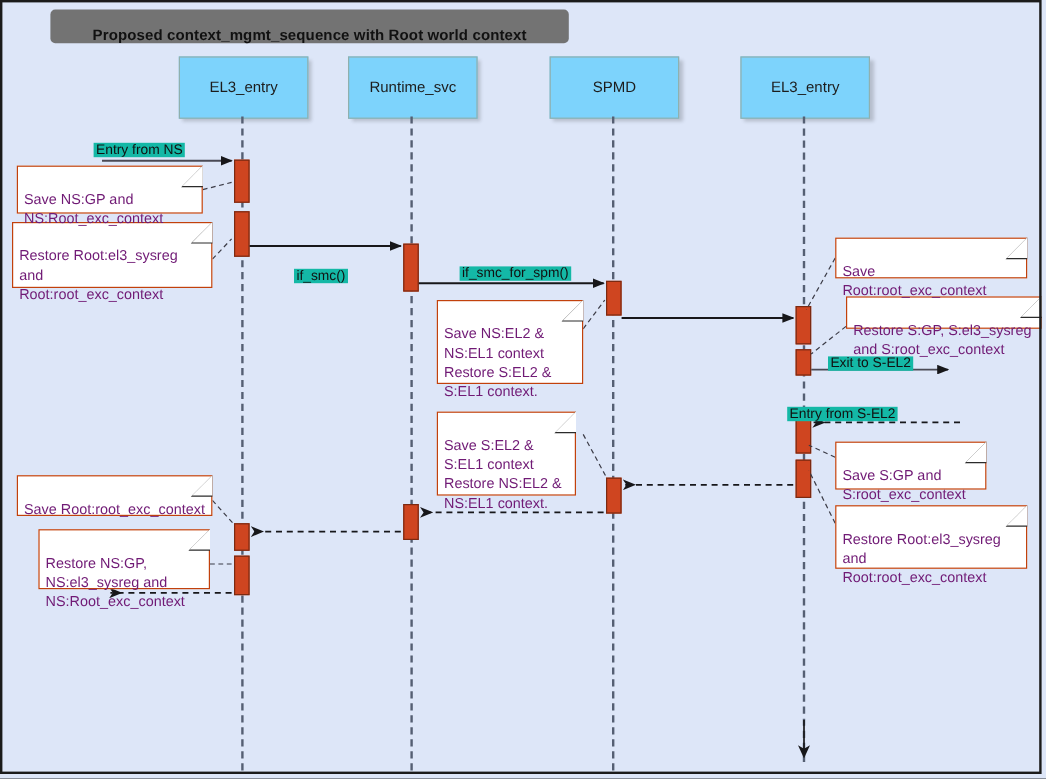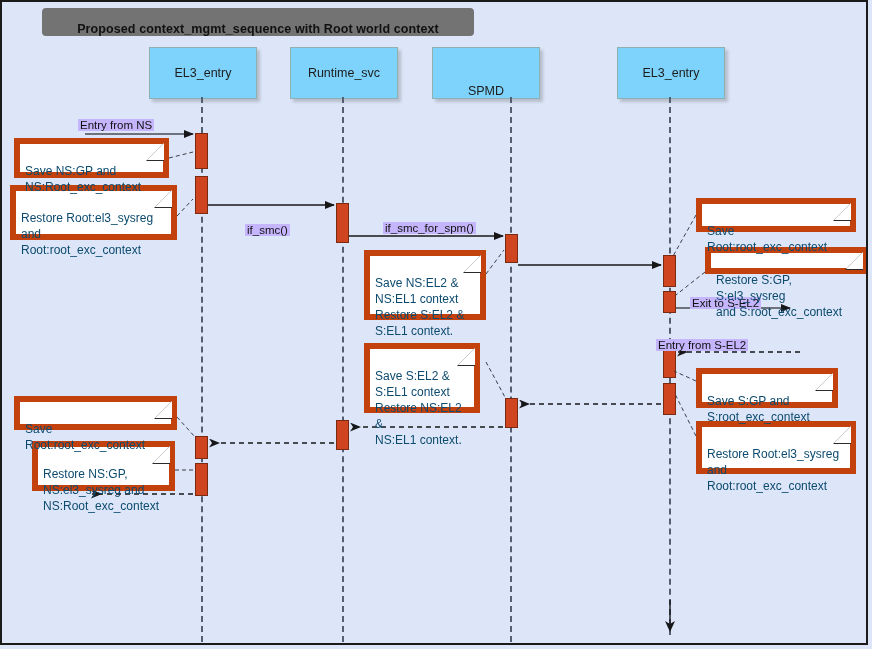--- a/index.html
+++ b/index.html
@@ -63,25 +63,25 @@
     position: absolute;
     width: 13px;
     background: #cf4520;
     border: 1px solid #7b2a12;
     box-sizing: border-box;
   }
   
   .note {
     position: absolute;
     background: #ffffff;
-    border: 6px solid #c2410c;
+    border: 1px solid #c2410c;
     box-sizing: border-box;
     font-size: 12px;
     line-height: 16px;
-    color: #0c4a6e;
+    color: #701a75;
     padding: 3px 5px 3px 5px;
     white-space: pre-line;
   }
   .note::after {
     content: "";
     position: absolute;
     top: -1px;
     right: -1px;
     width: 0; height: 0;
     border-left: 17px solid transparent;
@@ -97,21 +97,21 @@
     border-bottom: 18px solid #2b2b2b;
   }
   .note > .note-text {
     position: relative;
     z-index: 2;
     display: block;
   }
   
   .msg-label {
     position: absolute;
-    background: #c4b5fd;
+    background: #14b8a6;
     font-size: 11.5px;
     color: #111;
     padding: 0 2px;
     white-space: nowrap;
   }
   
   #overlay {
     position: absolute;
     left: 0; top: 0;
     width: 872px; height: 649px;
@@ -126,21 +126,21 @@
   <div id="title-banner">
     <span>Proposed context_mgmt_sequence with Root world context</span>
   </div>
 
   <div class="lifeline-box" style="left:149px; top:47px;">
     <span>EL3_entry</span>
   </div>
   <div class="lifeline-box" style="left:290px; top:47px;">
     <span>Runtime_svc</span>
   </div>
-  <div class="lifeline-box" style="left:432px; top:47px;align-items:flex-end;">
+  <div class="lifeline-box" style="left:458px; top:47px;">
     <span>SPMD</span>
   </div>
   <div class="lifeline-box" style="left:617px; top:47px;">
     <span>EL3_entry</span>
   </div>
 
   <div class="lifeline-line" style="left:201px; top:97px;  height:545px;"></div>
   <div class="lifeline-line" style="left:342px; top:97px;  height:545px;"></div>
   <div class="lifeline-line" style="left:510px; top:97px;  height:545px;"></div>
   <div class="lifeline-line" style="left:669px; top:97px;  height:538px;"></div>
@@ -232,21 +232,21 @@
 Restore NS:EL2 &amp;
 NS:EL1 context.</span>
   </div>
   <div class="note" style="left:696px; top:198px; width:160px; height:34px;">
     <span class="note-text">Save Root:root_exc_context</span>
   </div>
   <div class="note" style="left:705px; top:247px; width:163px; height:27px;">
     <span class="note-text">Restore S:GP, S:el3_sysreg
 and S:root_exc_context</span>
   </div>
-  <div class="note" style="left:696px; top:368px; width:142px; height:40px;">
+  <div class="note" style="left:696px; top:368px; width:126px; height:40px;">
     <span class="note-text">Save S:GP and
 S:root_exc_context</span>
   </div>
   <div class="note" style="left:696px; top:421px; width:160px; height:53px;">
     <span class="note-text">Restore Root:el3_sysreg
 and
 Root:root_exc_context</span>
   </div>
   <div class="note" style="left:14px;  top:396px; width:163px; height:34px;">
     <span class="note-text">Save Root:root_exc_context</span>

